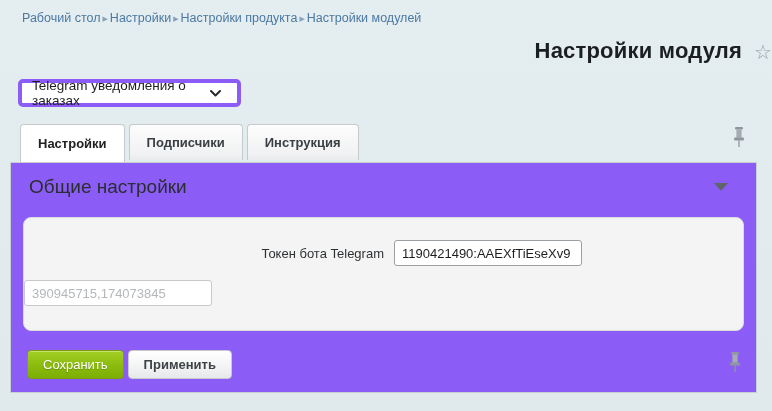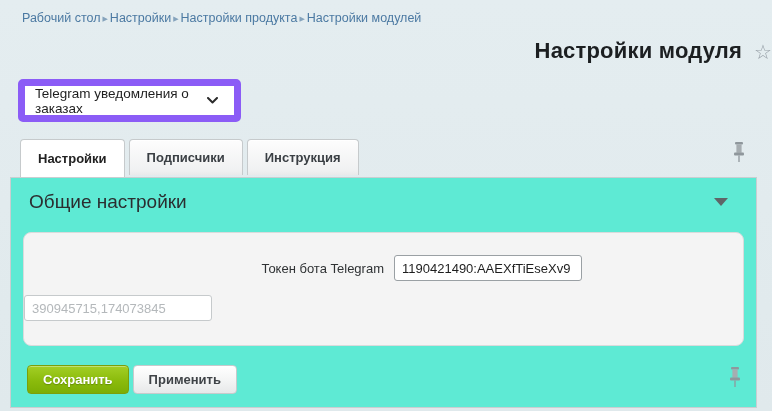--- a/index.html
+++ b/index.html
@@ -51,23 +51,23 @@
     color: #98a1a8;
     line-height: 1;
     cursor: pointer;
     padding-top: 2px;
   }
 
   
   .module-select {
     margin: 15px 0 0 18px;
     width: 223px;
-    height: 43px;
+    height: 28px;
     background: #fff;
-    border: 7px solid #8b5cf6;
+    border: 4px solid #8b5cf6;
     border-radius: 5px;
     display: flex;
     align-items: center;
     justify-content: space-between;
     padding: 0 16px 0 10px;
     font-size: 13.5px;
     color: #1e1e1e;
     cursor: pointer;
   }
   .module-select .chev { display:flex; align-items:center; }
@@ -109,21 +109,21 @@
   .pin-top {
     position: absolute;
     right: 26px;
     bottom: 12px;
   }
   .pin { cursor: pointer; display: inline-flex; }
 
   
   .panel {
     margin: 2px 15px 0 10px;
-    background: #5eead4;
+    background: #8b5cf6;
     border: 1px solid #c9ced1;
     position: relative;
     z-index: 1;
     height: 231px;
   }
   .section-header {
     padding: 13px 28px 10px 18px;
     display: flex;
     align-items: center;
     justify-content: space-between;
@@ -188,21 +188,21 @@
     padding: 0 15px;
     font-family: "Liberation Sans", sans-serif;
     font-size: 13px;
     border-radius: 4px;
     cursor: pointer;
   }
   .btn-save {
     background: linear-gradient(180deg, #a3cf25 0%, #8bbb0c 55%, #7cae04 100%);
     border: 1px solid #7c9f0b;
     color: #fff;
-    font-weight: bold;
+    font-weight: normal;
     text-shadow: 0 1px 1px rgba(60,90,0,0.45);
     box-shadow: inset 0 1px 0 rgba(255,255,255,0.35);
   }
   .btn-apply {
     background: linear-gradient(180deg, #ffffff 0%, #f3f4f4 55%, #e7e8e9 100%);
     border: 1px solid #c7cacc;
     color: #3f4347;
     box-shadow: inset 0 1px 0 #fff;
     font-weight: bold;
   }

